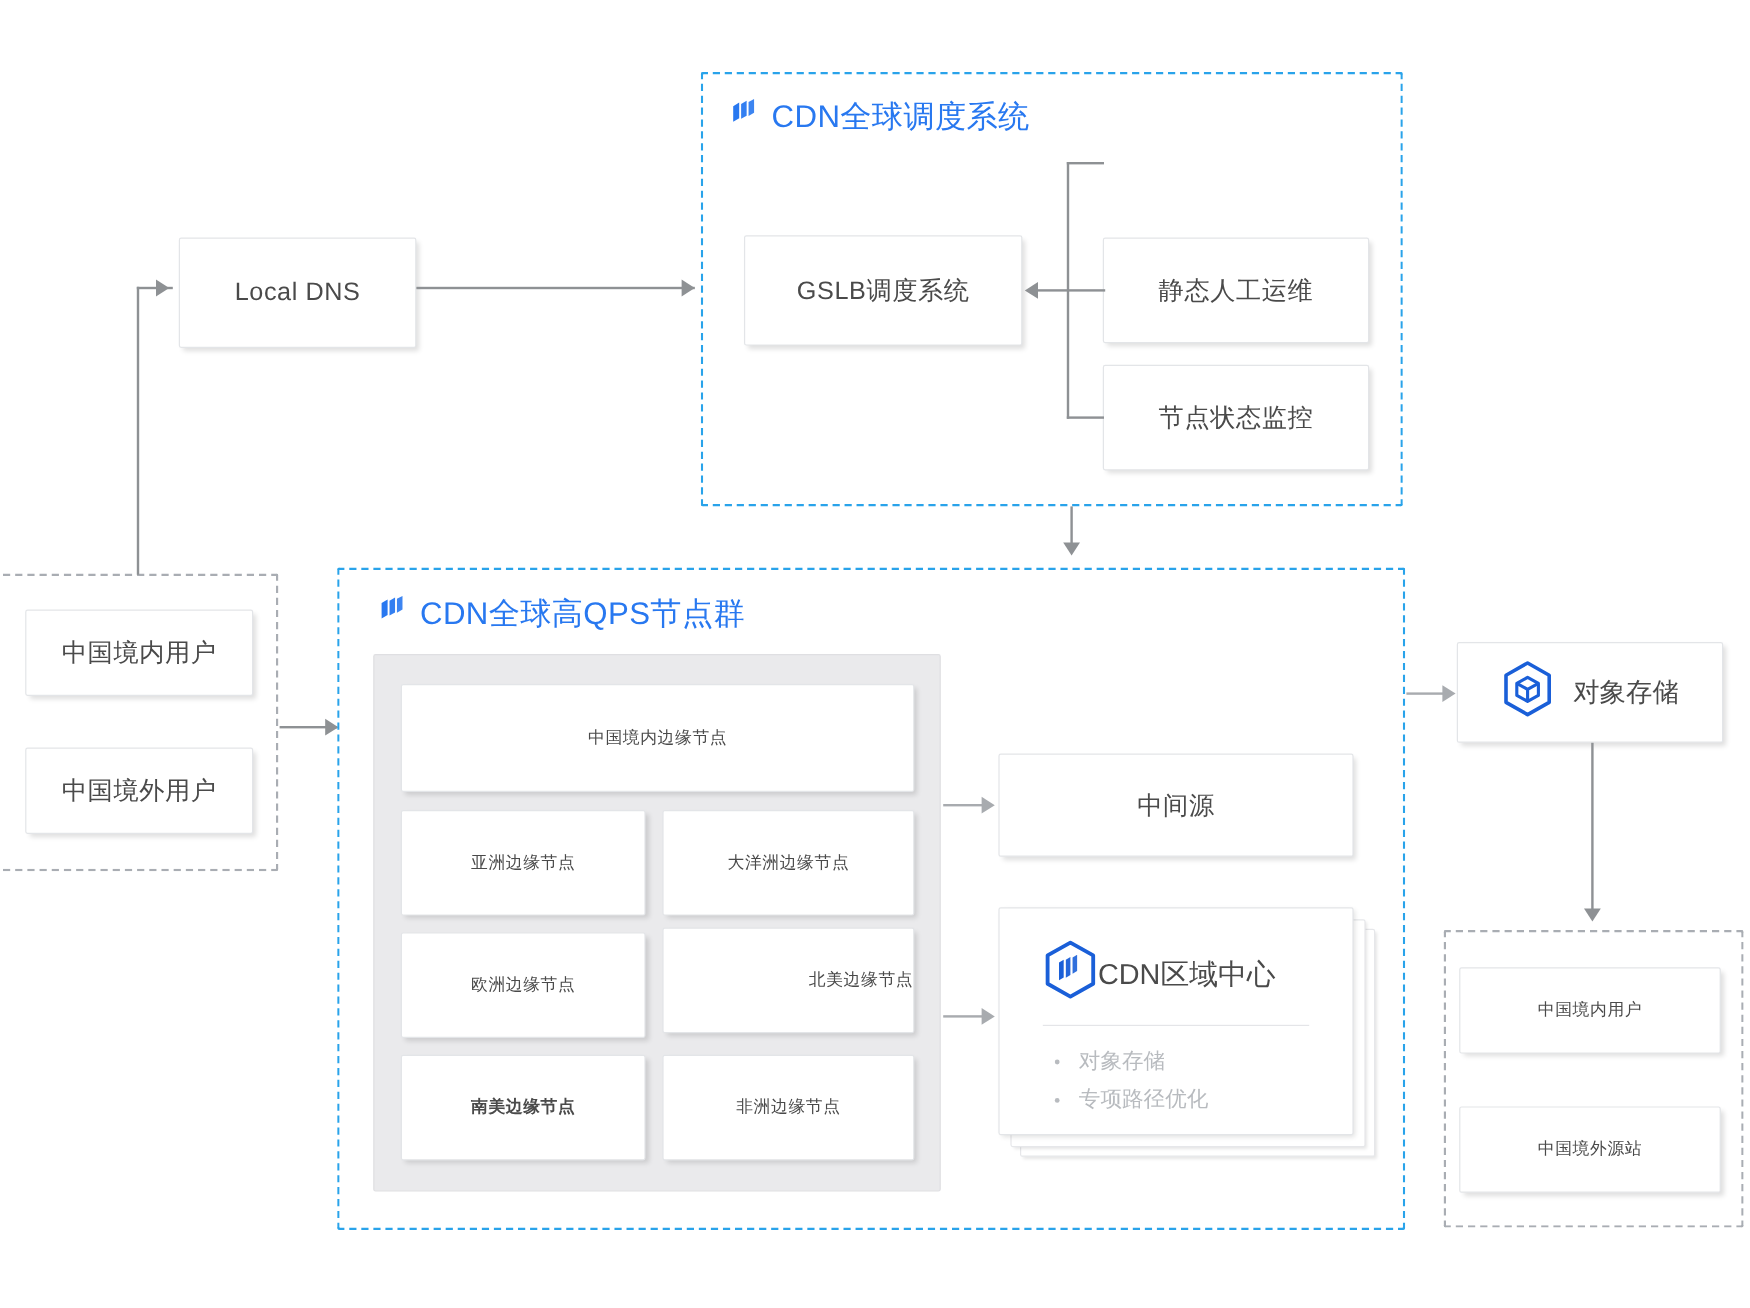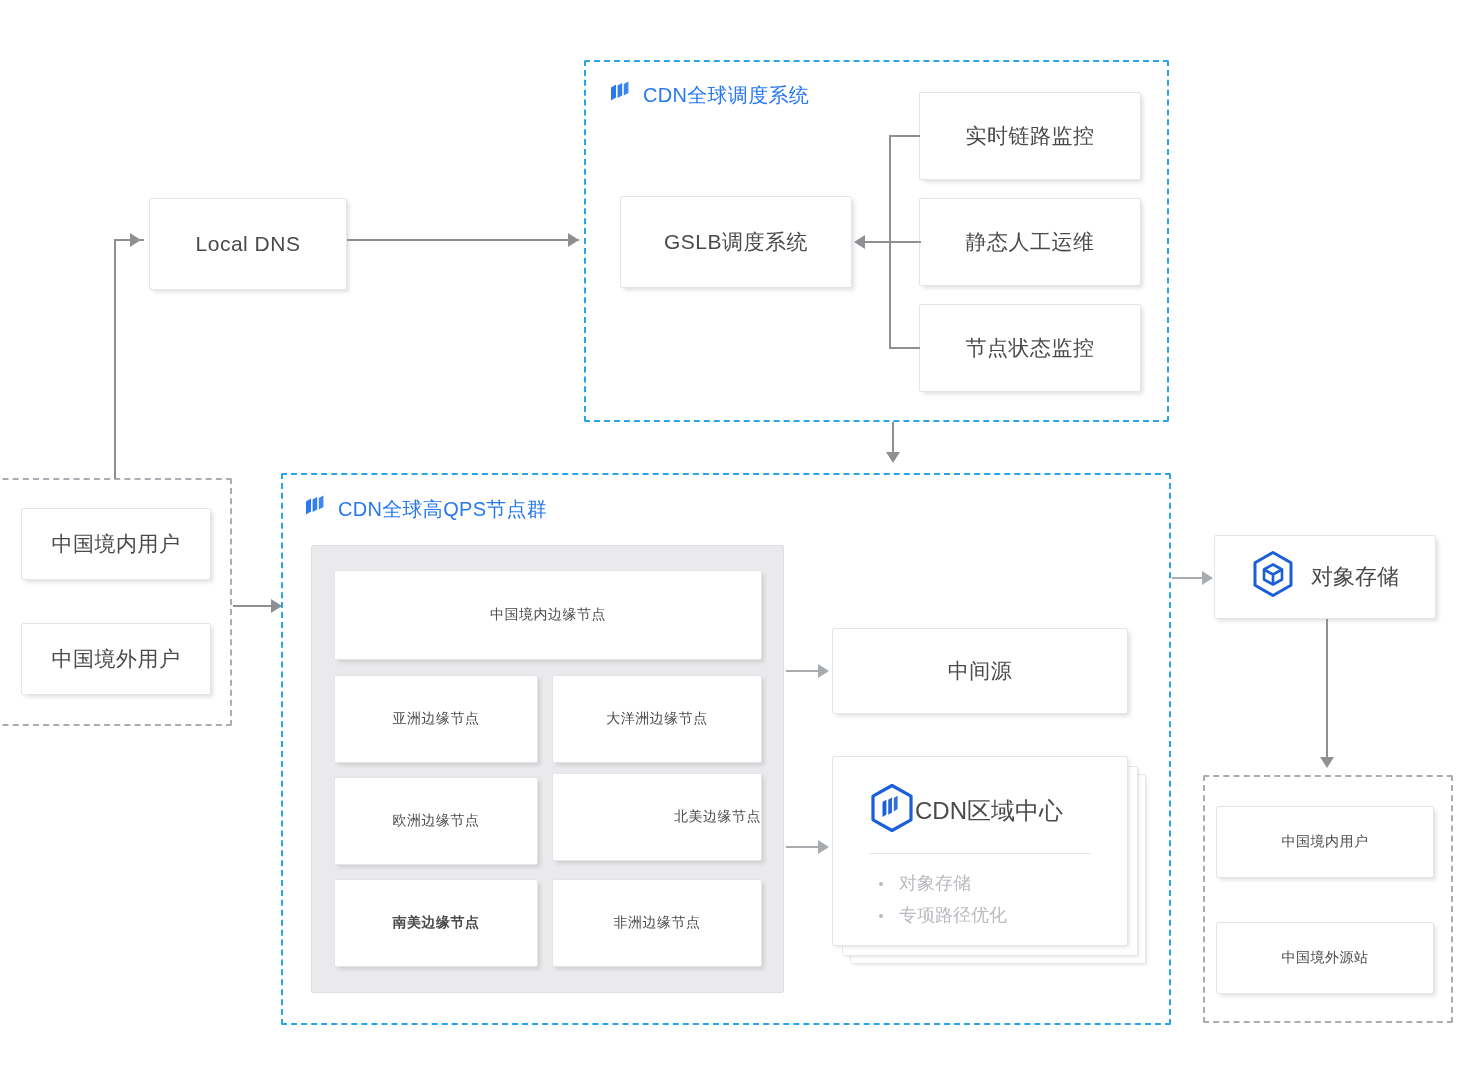--- a/index.html
+++ b/index.html
@@ -51,21 +51,21 @@
     border: 2px dashed #a9adb3;
     border-radius: 2px;
     background: transparent;
   }
   .region-title {
     position: absolute;
     display: flex;
     align-items: center;
     gap: 9px;
     color: #2878f0;
-    font-size: 20px;
+    font-size: 26px;
     letter-spacing: .3px;
     white-space: nowrap;
   }
 
   
   .gray-panel {
     position: absolute;
     box-sizing: border-box;
     background: #eaeaec;
     border: 1px solid #dfdfe2;
@@ -209,41 +209,38 @@
         </g>
       </svg>
     </span>
     <span>CDN全球调度系统</span>
   </div>
 
   <div class="box" style="left:620px; top:196px; width:232px; height:92px;">
     <span>GSLB调度系统</span>
   </div>
 
-  <div class="box" style="left:919px; top:92px; width:222px; height:88px;">
-    <span>实时链路监控</span>
-  </div>
   <div class="box" style="left:919px; top:198px; width:222px; height:88px;">
     <span>静态人工运维</span>
   </div>
   <div class="box" style="left:919px; top:304px; width:222px; height:88px;">
     <span>节点状态监控</span>
   </div>
 
   <div class="ln-h" style="left:889px; top:135px; width:31px;"></div>
   <div class="ln-h" style="left:889px; top:347px; width:31px;"></div>
   <div class="ln-v" style="left:889px; top:135px; height:214px;"></div>
   <div class="ln-h" style="left:865px; top:241px; width:56px;"></div>
   <div class="arrow left" style="left:854px; top:235px;"></div>
 
   <div class="ln-v" style="left:892px; top:422px; width:2px; height:38px;"></div>
   <div class="arrow down" style="left:886px; top:452px;"></div>
 
   <div class="region-blue" style="left:281px; top:473px; width:890px; height:552px;"></div>
-  <div class="region-title" style="left:303px; top:494px;">
+  <div class="region-title" style="left:315px; top:494px;">
     <span>
       <svg width="26" height="26" viewBox="0 0 26 26">
         <g fill="#2878f0">
           <path d="M3 7.5 L8 4.5 L8 17.5 L3 20.5 Z"></path>
           <path d="M9.6 5.6 L14.2 3 L14.2 15.4 L9.6 18 Z" opacity="0.95"></path>
           <path d="M15.8 4 L20.4 1.6 L20.4 13 L15.8 15.6 Z" opacity="0.9"></path>
         </g>
       </svg>
     </span>
     <span>CDN全球高QPS节点群</span>

